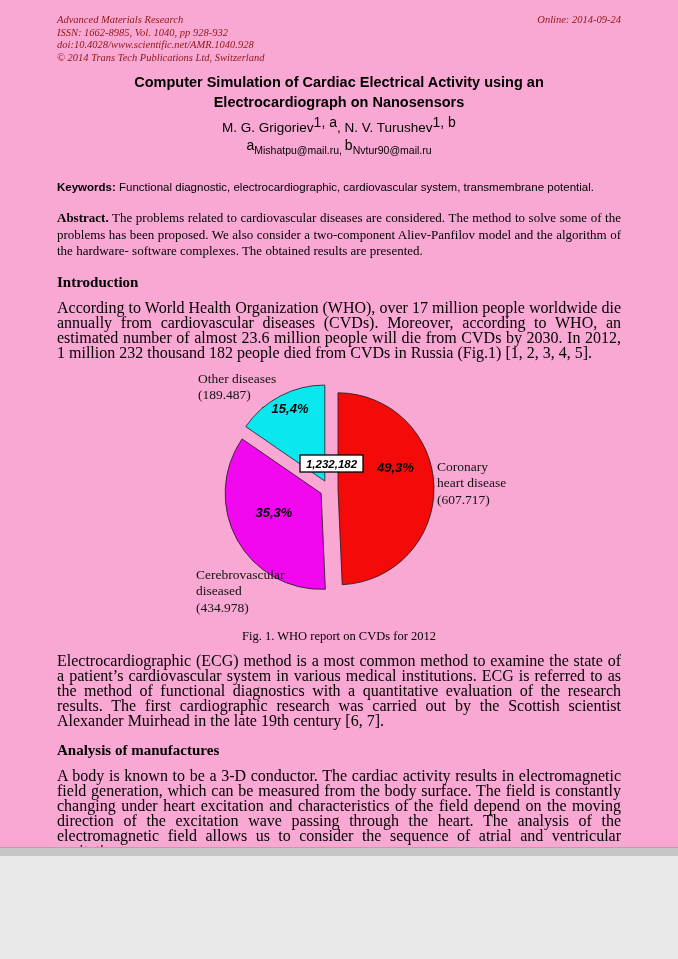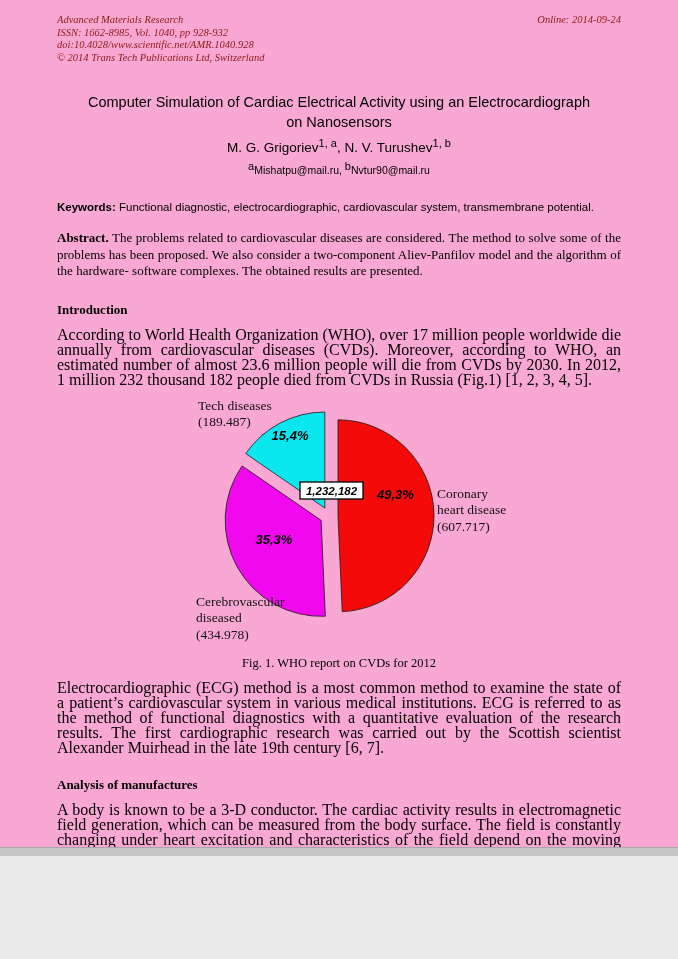--- a/index.html
+++ b/index.html
@@ -3,32 +3,32 @@
 <meta charset="utf-8">
 <style>
   html,body{margin:0;padding:0;background:#e9e9e9;}
   .page{position:relative;width:678px;height:856px;background:#f9a8d4;overflow:hidden;
         font-family:"Liberation Serif",serif;color:#000;}
   
   .phead{margin:14px 57px 0 57px;color:#8d1712;font-style:italic;
          font-size:10.5px;line-height:12.5px;font-family:"Liberation Serif",serif;}
   .phead-row{display:flex;justify-content:space-between;}
   
-  .title{font-family:"Liberation Sans",sans-serif;font-weight:normal;font-size:14.5px;
-         line-height:20px;text-align:center;margin:28px auto 0;max-width:505px;}
+  .title{font-family:"Liberation Sans",sans-serif;font-weight:bold;font-size:14.5px;
+         line-height:20px;text-align:center;margin:8px auto 0;max-width:505px;}
   .authors{text-align:center;font-family:"Liberation Sans",sans-serif;font-size:13.5px;margin-top:8px;}
-  sup{font-size:11px;line-height:0;}
+  sup{font-size:14px;line-height:0;}
   .affil{text-align:center;font-family:"Liberation Sans",sans-serif;font-size:11.5px;
          line-height:15px;margin-top:9px;}
   .emails{text-align:center;font-family:"Liberation Sans",sans-serif;font-size:10.5px;margin-top:9px;}
   
   .keywords{margin:24px 57px 0;font-family:"Liberation Sans",sans-serif;font-size:11.5px;
             line-height:15px;text-align:justify;}
   .abstract{margin:15px 57px 0;font-size:13px;line-height:16.5px;text-align:justify;}
-  .section-heading{margin:22px 57px 0;font-size:13px;font-weight:bold;}
+  .section-heading{margin:14px 57px 0;font-size:15px;font-weight:bold;}
   .body-para{margin:9px 57px 0;font-size:16px;line-height:15px;text-align:justify;}
   
   .chart-wrap{position:relative;width:564px;height:262px;margin:7px auto 0;}
   .chart-wrap svg{position:absolute;left:0;top:0;}
   .pie-label{position:absolute;font-family:"Liberation Serif",serif;font-size:13.5px;
              line-height:16.5px;color:#111;}
   .pie-label-other{left:141px;top:4px;}
   .pie-label-coronary{left:380px;top:79px;margin-top:13px;}
   .pie-label-cerebro{left:139px;top:200px;}
   .figcaption{text-align:center;font-size:12.5px;margin-top:0;}
@@ -85,21 +85,21 @@
       <path d="M 280.99782383993283 121.80209561516746 L 280.99782383993283 25.80209561516746 A 96 96 0 0 1 285.21876319844785 217.70925734426743 Z" fill="#f50a0a" stroke="#1a1a1a" stroke-width="0.8"></path>
           <path d="M 264.1269000409989 126.36053861759959 L 268.34783939951393 222.26770034669954 A 96 96 0 0 1 185.06777066866988 71.902719501431 Z" fill="#f208ee" stroke="#1a1a1a" stroke-width="0.8"></path>
           <path d="M 267.81364029730287 114.0329181980079 L 188.75451092497383 59.57509908183931 A 96 96 0 0 1 267.81364029730287 18.032918198007906 Z" fill="#0ae7ee" stroke="#1a1a1a" stroke-width="0.8"></path>
           <text x="338.48466316443125" y="105.42351171351075" text-anchor="middle" class="pct-label">49,3%</text>
           <text x="216.93579680515887" y="150.056612883904" text-anchor="middle" class="pct-label">35,3%</text>
           <text x="233.04761512234685" y="45.551640224638035" text-anchor="middle" class="pct-label">15,4%</text>
           <rect x="243" y="88" width="63" height="17" fill="#ffffff" stroke="#000" stroke-width="1.3"></rect>
           <text x="274.5" y="100.5" text-anchor="middle" class="center-label">1,232,182</text>
         </svg>
       <div class="pie-label pie-label-other">
-        <span>Tech diseases</span><br>
+        <span>Other diseases</span><br>
         <span>(189.487)</span>
       </div>
       <div class="pie-label pie-label-coronary">
         <span>Coronary</span><br>
         <span>heart disease</span><br>
         <span>(607.717)</span>
       </div>
       <div class="pie-label pie-label-cerebro">
         <span>Cerebrovascular</span><br>
         <span>diseased</span><br>

